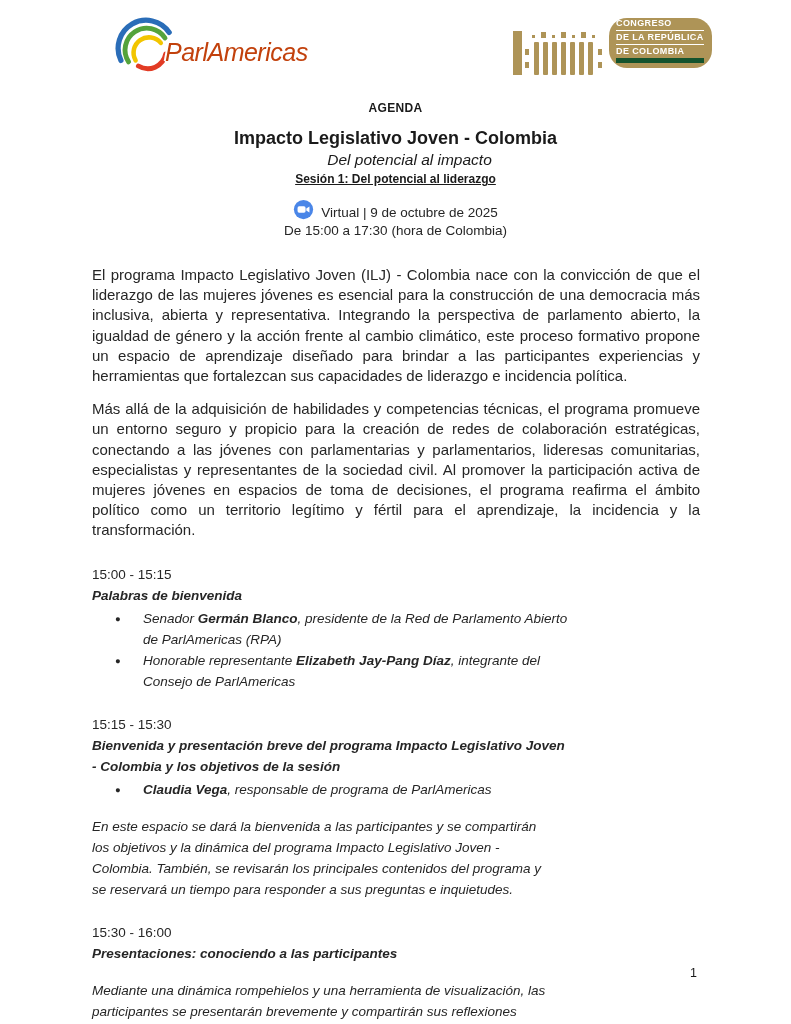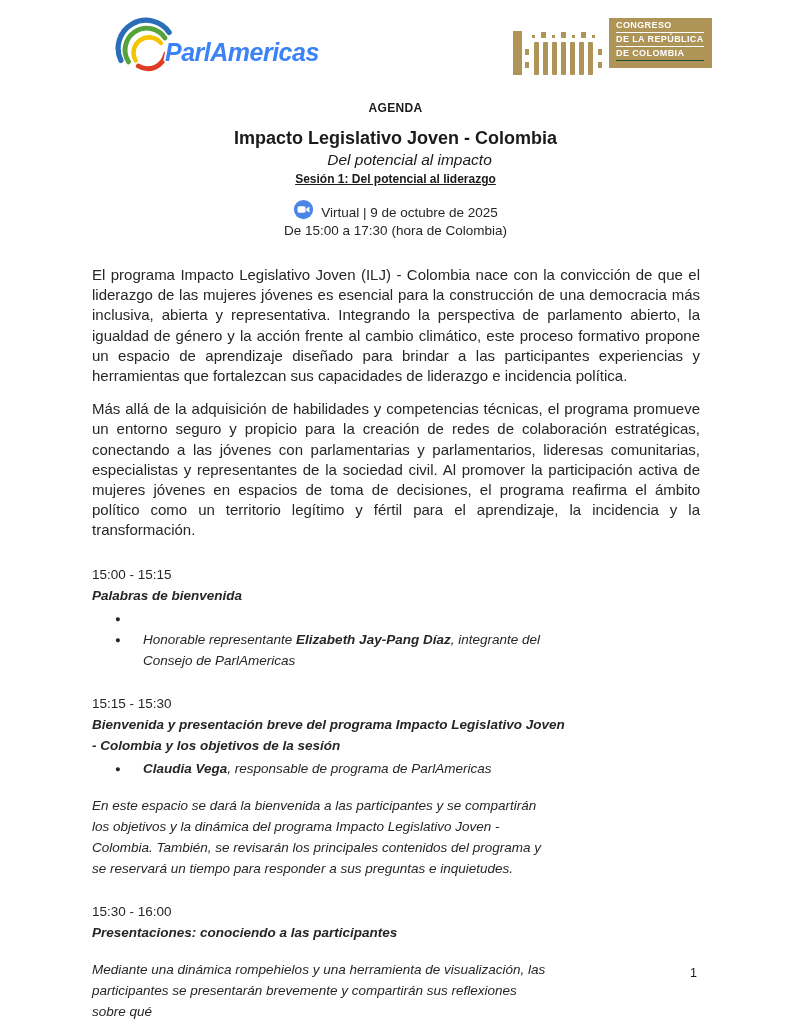--- a/index.html
+++ b/index.html
@@ -19,23 +19,23 @@
   .header {
     display: flex;
     justify-content: space-between;
     align-items: flex-start;
     padding: 17px 79px 0 103px;
   }
   .parl-logo { display: flex; align-items: center; }
   .parl-logo svg { width: 82px; height: 70px; }
   .parl-logo .parl-text {
     font-size: 25px;
-    font-weight: bold;
+    font-weight: normal;
     font-style: italic;
-    color: #3b82f6;
+    color: #c2410c;
     letter-spacing: -0.5px;
     margin-left: -20px;
     text-shadow: -2px 0 0 #fff, 2px 0 0 #fff, 0 -2px 0 #fff, 0 2px 0 #fff,
                  -1px -1px 0 #fff, 1px 1px 0 #fff, -1px 1px 0 #fff, 1px -1px 0 #fff;
   }
 
   .congreso { display: flex; align-items: flex-end; height: 57px; margin-top: 1px; }
   .c-bar { width: 9px; height: 44px; background: #ae9457; }
   .c-colon { display: flex; flex-direction: column; justify-content: center; gap: 7px; height: 33px; margin: 0 3px; align-self: flex-end; }
   .c-colon span { width: 4px; height: 6px; background: #ae9457; display: block; }
@@ -44,26 +44,27 @@
   .c-dots i { display: block; background: #ae9457; }
   .c-dots i.d1 { width: 3px; height: 3px; margin-top: 3px; }
   .c-dots i.d2 { width: 5px; height: 6px; }
   .c-pillars { display: flex; gap: 4px; }
   .c-pillars i { display: block; width: 5px; height: 33px; background: #ae9457; border-radius: 1px; }
   .c-box {
     width: 103px; height: 50px; background: #ae9457;
     margin-left: 4px; align-self: flex-start;
     display: flex; flex-direction: column; justify-content: center;
     padding: 3px 0 10px 7px;
+    border-radius: 18px;
   }
   .c-box .c-line {
     color: #ffffff; font-size: 9px; font-weight: bold; letter-spacing: 0.4px;
     line-height: 13px; border-bottom: 1px solid #ffffff; width: 88px;
   }
-  .c-box .c-line:last-child { border-bottom: 1px solid #14532d; }
+  .c-box .c-line:last-child { border-bottom: 5px solid #14532d; }
 
   
   .title-block { text-align: center; margin-top: 14px; }
   .kicker { font-size: 12px; font-weight: bold; letter-spacing: 0.3px; color: #1a1a1a; }
   .doc-title { font-size: 18px; font-weight: bold; margin-top: 13px; color: #1a1a1a; }
   .doc-subtitle { font-size: 15.5px; font-style: italic; margin-top: 2px; color: #1a1a1a; padding-left: 28px; }
   .session-title { font-size: 12px; font-weight: bold; text-decoration: underline; margin-top: 3px; color: #1a1a1a; }
   .meeting-line { font-size: 13.5px; margin-top: 13px; display: flex; align-items: flex-end; justify-content: center; gap: 7px; }
   .meeting-line svg { width: 21px; height: 21px; }
   .time-line { font-size: 13.5px; margin-top: 3px; }
@@ -178,20 +179,21 @@
 
   <div class="agenda">
 
     <div class="agenda-row">
       <div class="agenda-time">15:00 - 15:15</div>
       <div class="agenda-content">
         <div class="agenda-title">Palabras de bienvenida</div>
         <div class="bullet-list">
           <div class="bullet-item">
             <span class="bullet-glyph">●</span>
+            <span class="bullet-text"><span>Senador </span><b>Germán Blanco</b><span>, presidente de la Red de Parlamento Abierto de ParlAmericas (RPA)</span></span>
           </div>
           <div class="bullet-item">
             <span class="bullet-glyph">●</span>
             <span class="bullet-text"><span>Honorable representante </span><b>Elizabeth Jay-Pang Díaz</b><span>, integrante del Consejo de ParlAmericas</span></span>
           </div>
         </div>
       </div>
     </div>
 
     <div class="agenda-row">

